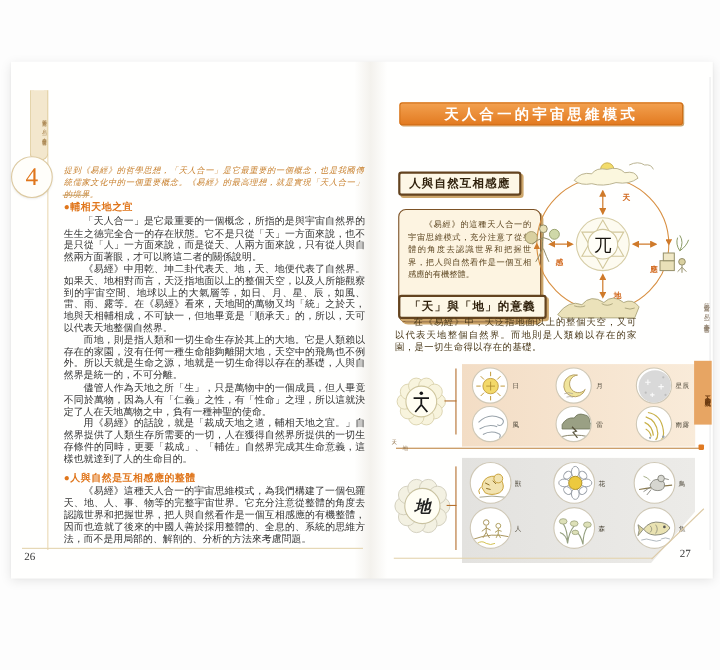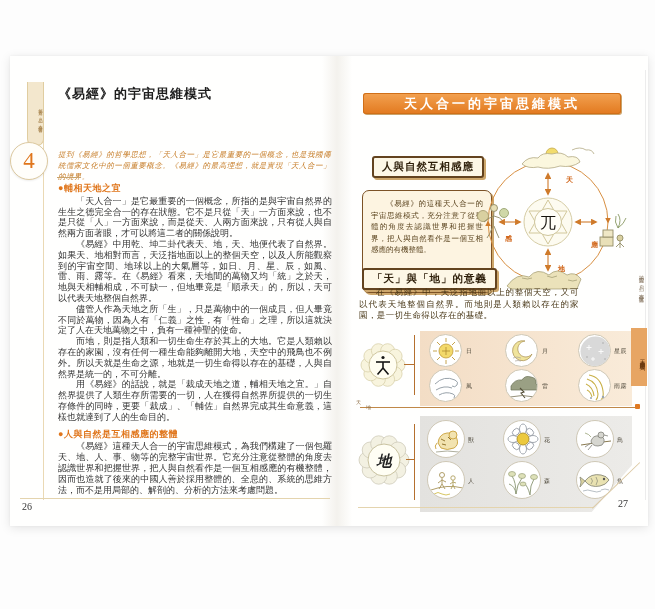--- a/index.html
+++ b/index.html
@@ -149,41 +149,40 @@
 <div id="app">
 
   <div class="spread"></div>
   <div class="spine"></div>
   <div class="edge-line"></div>
 
   <div class="margin-line"></div>
   <div class="chapter-tab">第壹篇 易：一本什麼書</div>
   <div class="chapter-circle">4</div>
 
-  <div class="kicker">《易經》的宇宙思維模式</div>
   <div class="l-intro">提到《易經》的哲學思想，「天人合一」是它最重要的一個概念，也是我國傳統儒家文化中的一個重要概念。《易經》的最高理想，就是實現「天人合一」的境界。</div>
   <div class="l-dash"></div>
 
   <div class="l-body">
     <h3>●輔相天地之宜</h3>
     <p>「天人合一」是它最重要的一個概念，所指的是與宇宙自然界的生生之德完全合一的存在狀態。它不是只從「天」一方面來說，也不是只從「人」一方面來說，而是從天、人兩方面來說，只有從人與自然兩方面著眼，才可以將這二者的關係說明。</p>
     <p>《易經》中用乾、坤二卦代表天、地，天、地便代表了自然界。如果天、地相對而言，天泛指地面以上的整個天空，以及人所能觀察到的宇宙空間、地球以上的大氣層等，如日、月、星、辰，如風、雷、雨、露等。在《易經》看來，天地間的萬物又均「統」之於天，地與天相輔相成，不可缺一，但地畢竟是「順承天」的，所以，天可以代表天地整個自然界。</p>
+    <p>而地，則是指人類和一切生命生存於其上的大地。它是人類賴以存在的家園，沒有任何一種生命能夠離開大地，天空中的飛鳥也不例外。所以天就是生命之源，地就是一切生命得以存在的基礎，人與自然界是統一的，不可分離。</p>
     <p>儘管人作為天地之所「生」，只是萬物中的一個成員，但人畢竟不同於萬物，因為人有「仁義」之性，有「性命」之理，所以這就決定了人在天地萬物之中，負有一種神聖的使命。</p>
-    <p>而地，則是指人類和一切生命生存於其上的大地。它是人類賴以存在的家園，沒有任何一種生命能夠離開大地，天空中的飛鳥也不例外。所以天就是生命之源，地就是一切生命得以存在的基礎，人與自然界是統一的，不可分離。</p>
     <p>用《易經》的話說，就是「裁成天地之道，輔相天地之宜。」自然界提供了人類生存所需要的一切，人在獲得自然界所提供的一切生存條件的同時，更要「裁成」、「輔佐」自然界完成其生命意義，這樣也就達到了人的生命目的。</p>
     <h3 class="second">●人與自然是互相感應的整體</h3>
     <p>《易經》這種天人合一的宇宙思維模式，為我們構建了一個包羅天、地、人、事、物等的完整宇宙世界。它充分注意從整體的角度去認識世界和把握世界，把人與自然看作是一個互相感應的有機整體，因而也造就了後來的中國人善於採用整體的、全息的、系統的思維方法，而不是用局部的、解剖的、分析的方法來考慮問題。</p>
   </div>
 
   <div class="foot-line-left"></div>
   <div class="page-num" style="left:22px;top:501px;">26</div>
 
   <div class="r-header">天人合一的宇宙思維模式</div>
 
-  <div class="label-box" style="left:372px;top:156px;">人與自然互相感應</div>
+  <div class="label-box" style="left:362px;top:156px;">人與自然互相感應</div>
 
   <div class="sense-box">
     <p>《易經》的這種天人合一的宇宙思維模式，充分注意了從整體的角度去認識世界和把握世界，把人與自然看作是一個互相感應的有機整體。</p>
   </div>
 
   <svg class="abs" style="left:452px;top:142px;" width="192" height="152" viewBox="0 0 192 152">
     <defs>
       <marker id="arrO" markerWidth="6" markerHeight="6" refX="4.5" refY="3" orient="auto">
         <path d="M0 0 L6 3 L0 6 z" fill="#cf7a2a"></path>
       </marker>

